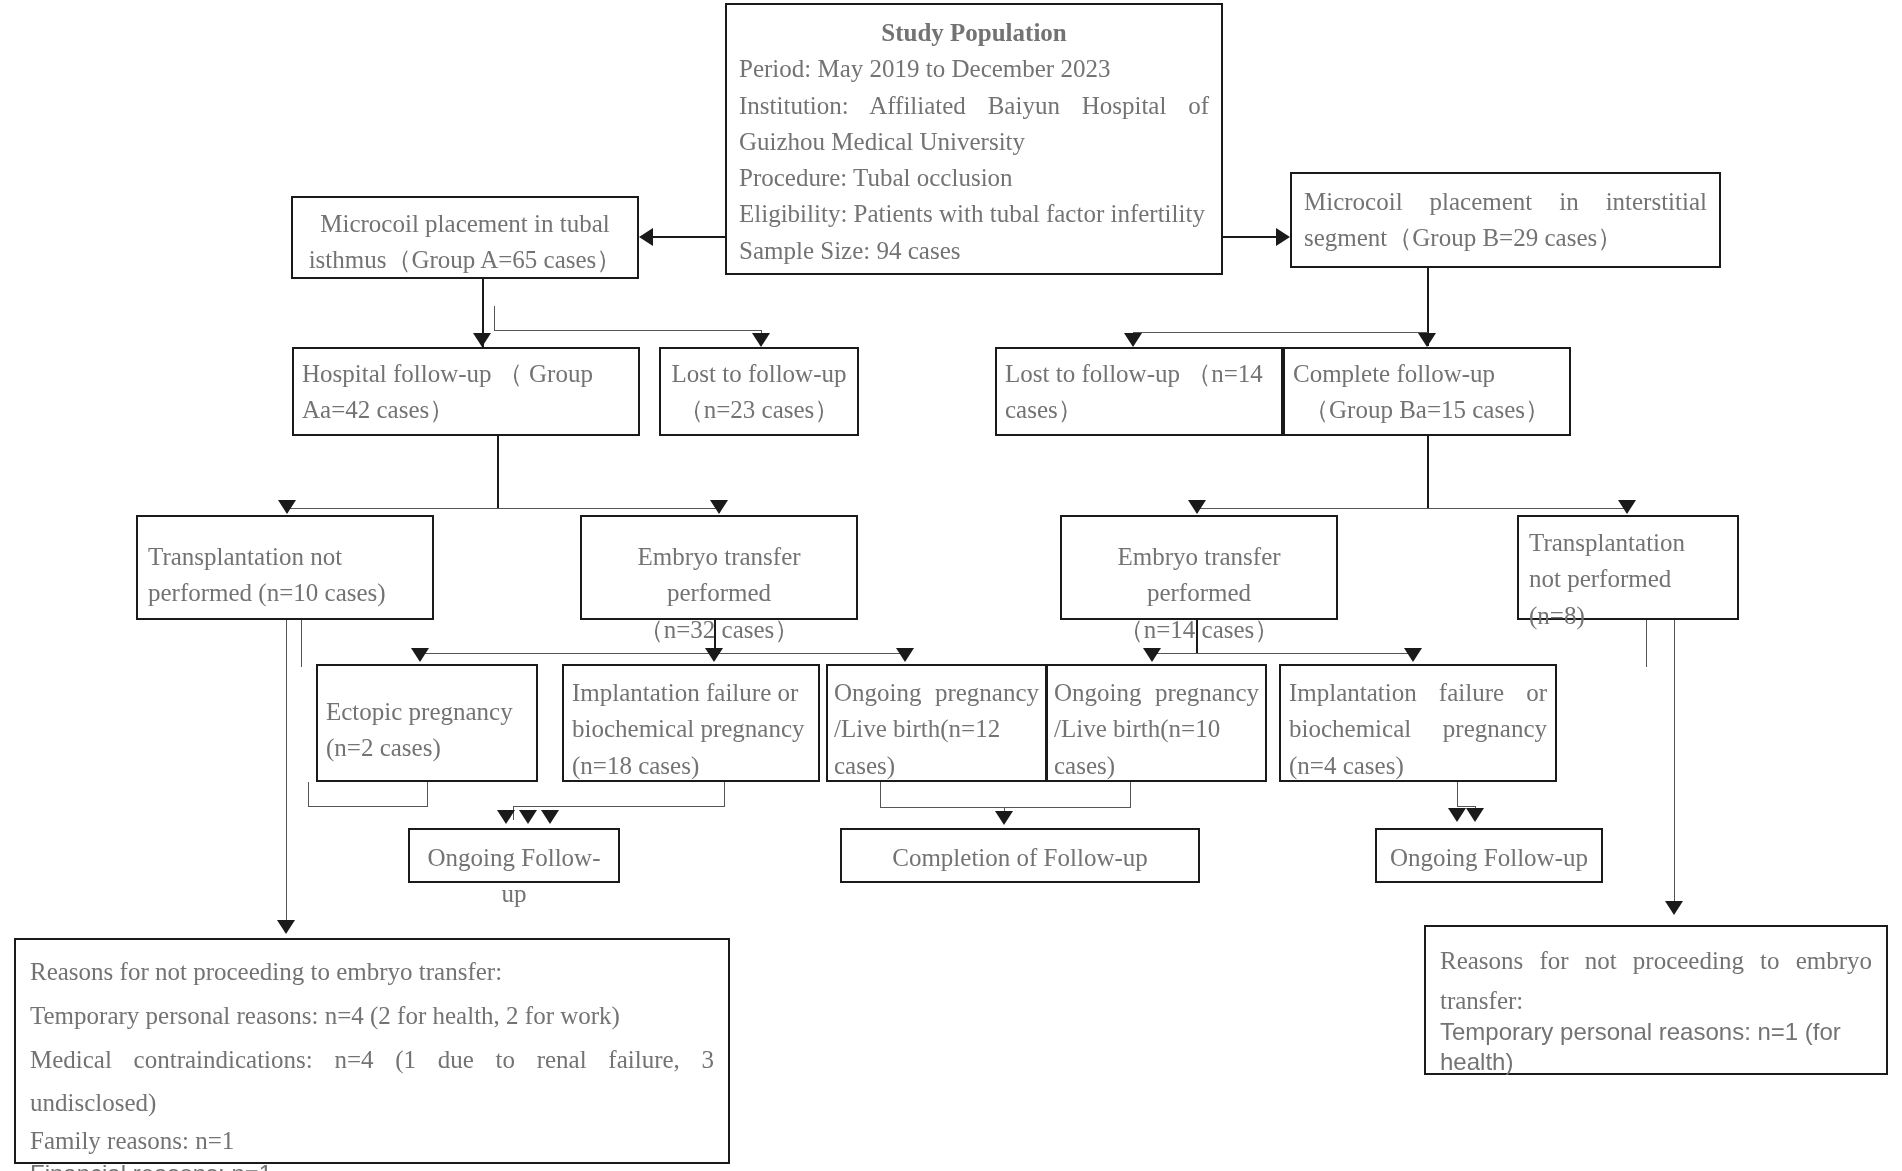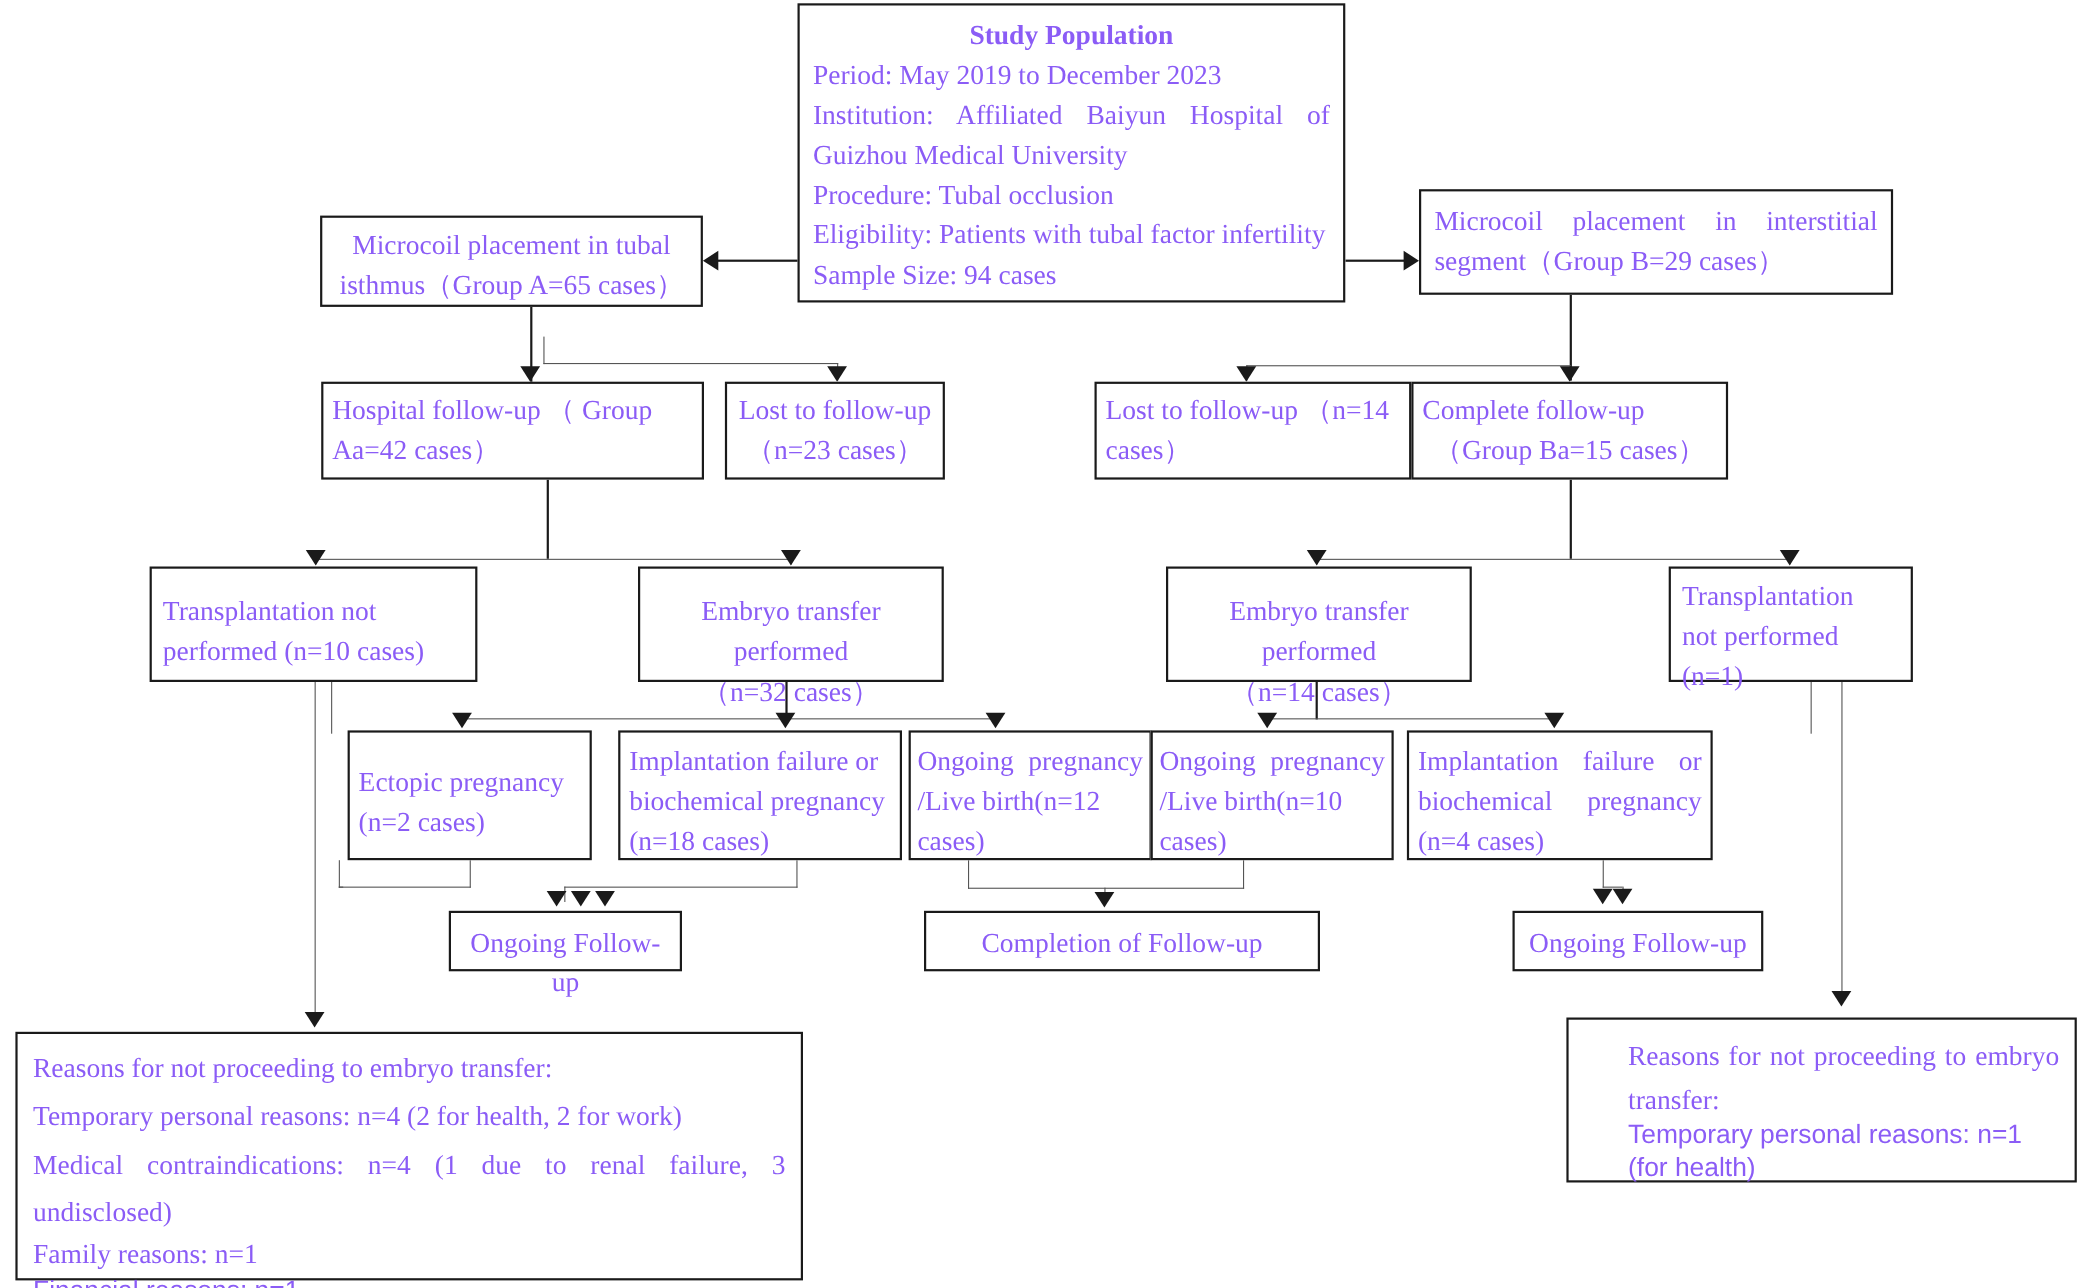--- a/index.html
+++ b/index.html
@@ -6,21 +6,21 @@
     margin: 0;
     padding: 0;
     background: #ffffff;
   }
   #canvas {
     position: relative;
     width: 1902px;
     height: 1171px;
     background: #ffffff;
     font-family: "Liberation Serif", "DejaVu Serif", serif;
-    color: #8b5cf6;
+    color: #737373;
     overflow: hidden;
   }
   .box {
     position: absolute;
     box-sizing: border-box;
     border: 2px solid #1a1a1a;
     background: #ffffff;
     z-index: 5;
   }
   .box-inner {
@@ -180,21 +180,21 @@
     <div class="box-inner t-center" style="padding:22px 6px;">
       <div>Embryo transfer performed</div>
       <div>（n=14 cases）</div>
     </div>
   </div>
 
   <div class="box" style="left:1517px; top:515px; width:222px; height:105px;">
     <div class="box-inner t-left" style="padding:8px 10px;">
       <div>Transplantation</div>
       <div>not     performed</div>
-      <div>(n=1)</div>
+      <div>(n=8)</div>
     </div>
   </div>
 
   <div class="line vline" style="left:497px; top:436px; height:72px;"></div>
   <div class="line hline thin" style="left:287px; top:508px; width:432px; height:1px;"></div>
   <div class="line vline thin" style="left:287px; top:508px; height:5px; width:1px;"></div>
   <div class="line vline thin" style="left:719px; top:508px; height:5px; width:1px;"></div>
   <div class="arrow-down" style="left:278px; top:500px;"></div>
   <div class="arrow-down" style="left:710px; top:500px;"></div>
 
@@ -300,21 +300,21 @@
     <div class="box-inner t-left" style="padding:10px 14px; line-height:1.75;">
       <div>Reasons for not proceeding to embryo transfer:</div>
       <div>Temporary personal reasons: n=4 (2 for health, 2 for work)</div>
       <div class="t-justify">Medical   contraindications:   n=4   (1   due   to   renal   failure,   3 undisclosed)</div>
       <div style="line-height:1.3;">Family reasons: n=1</div>
       <div class="sans" style="line-height:1.3;">Financial reasons: n=1</div>
     </div>
   </div>
 
   <div class="box" style="left:1424px; top:925px; width:464px; height:150px;">
-    <div class="box-inner t-left" style="padding:10px 14px;margin-left:40px;">
+    <div class="box-inner t-left" style="padding:10px 14px;">
       <div class="justify-line" style="line-height:1.9;">Reasons    for    not    proceeding    to    embryo</div>
       <div style="line-height:1.3;">transfer:</div>
       <div class="sans" style="line-height:1.25;">Temporary personal reasons: n=1 (for health)</div>
     </div>
   </div>
 
   <div class="line vline thin" style="left:286px; top:620px; height:306px; width:1px;"></div>
   <div class="line vline thin" style="left:301px; top:620px; height:47px; width:1px;"></div>
   <div class="arrow-down" style="left:277px; top:920px;"></div>
 

